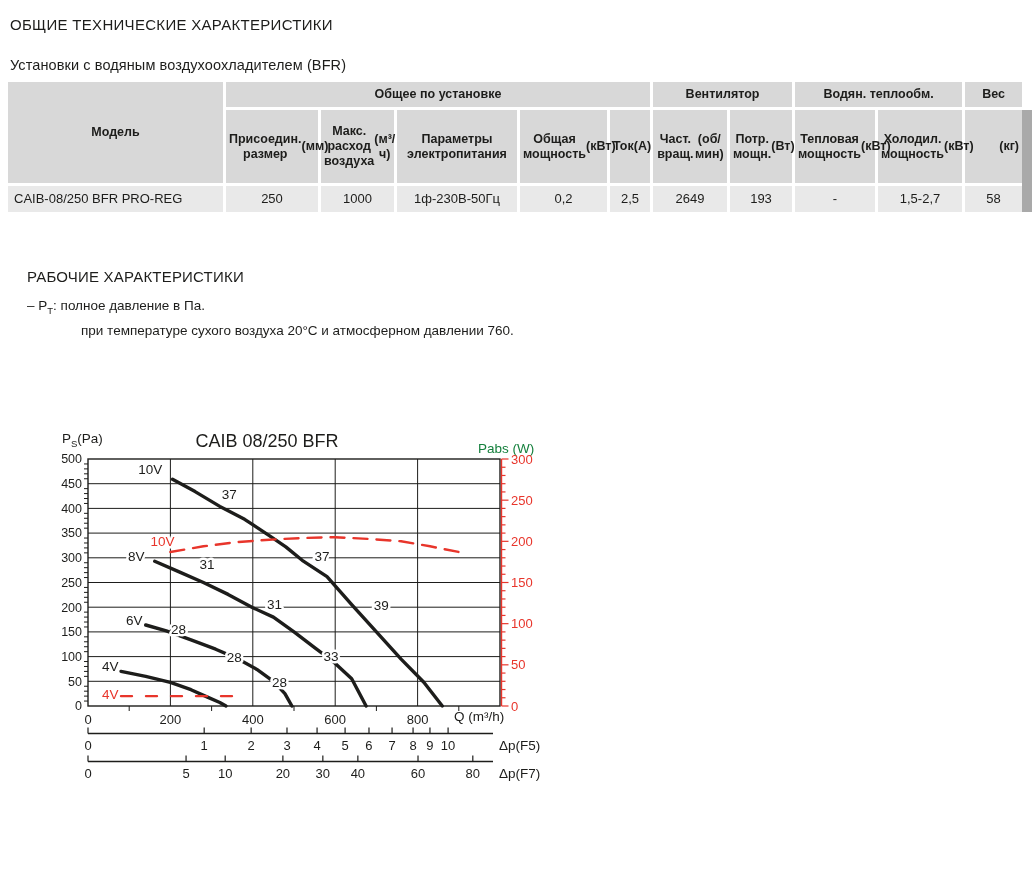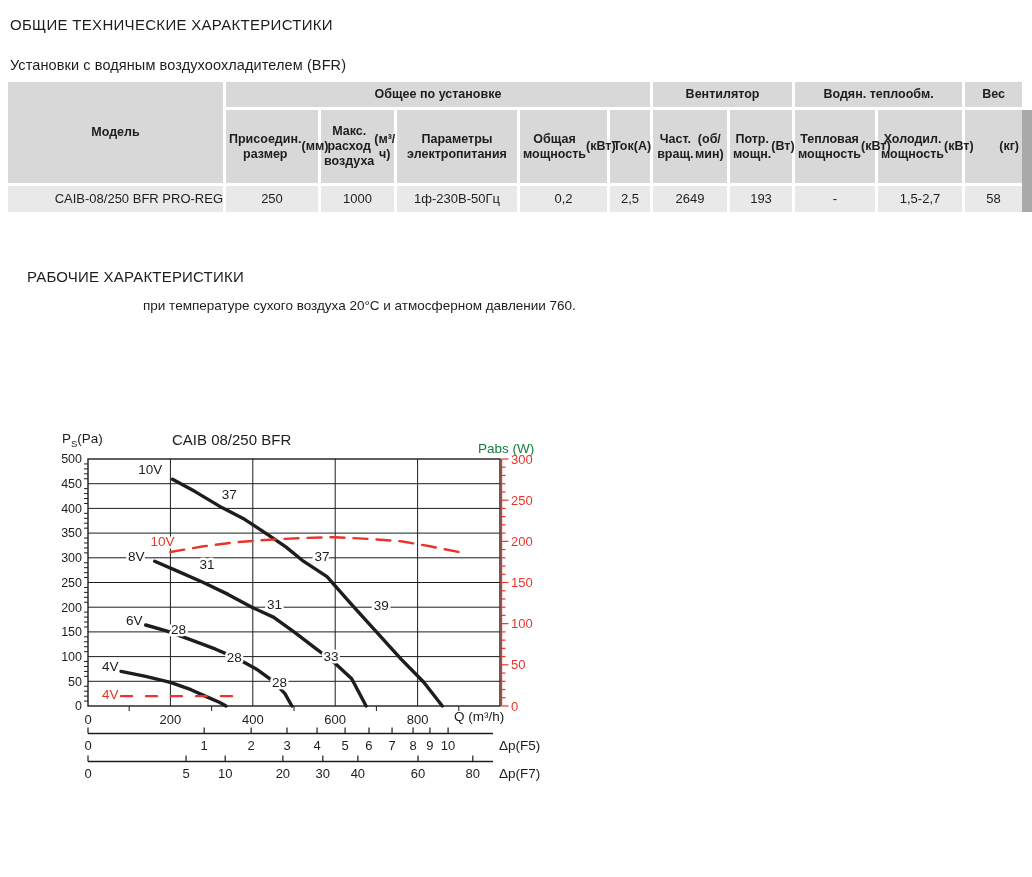--- a/index.html
+++ b/index.html
@@ -19,34 +19,34 @@
   }
   table.specs td{
     background:#d8d8d8;text-align:center;vertical-align:middle;
     font-size:12.5px;font-weight:bold;padding:0;line-height:1.18;
   }
   tr.band td{height:25px}
   tr.cols td{height:73px;vertical-align:top}
   tr.cols .cellflex{display:flex;flex-direction:row;justify-content:space-between;height:67px;padding:3px 3px;align-items:center}
   tr.cols .cellflex .lbl{width:100%}
   tr.data td{height:26px;background:#e9e9e9;font-weight:normal;font-size:13px}
-  tr.data td.model{text-align:right;padding-left:6px}
+  tr.data td.model{text-align:left;padding-left:6px}
   .table-strip{position:absolute;left:1022px;top:110px;width:10px;height:102px;background:#a9a9a9}
 
   
   .notes{position:absolute;left:27px;top:296px;font-size:13.5px;line-height:20.4px;width:1000px}
   .notes sub{font-size:9.5px}
-  .note-indent{margin-left:116px}
+  .note-indent{margin-left:54px}
 
   
   svg.chart{position:absolute;left:0;top:0;width:1032px;height:877px}
   .chart-label{position:absolute;font-size:13.5px;white-space:nowrap}
   .chart-label sub{font-size:9.5px}
   #ps-axis-label{left:62px;top:431px}
-  #chart-title{left:172px;top:431px;width:190px;text-align:left;font-size:15px}
+  #chart-title{left:172px;top:431px;width:190px;text-align:center;font-size:18px}
   #pabs-axis-label{left:478px;top:441px;color:#15803d}
   #q-axis-label{left:454px;top:709px}
 </style>
 </head>
 <body>
 
 <div class="h1">ОБЩИЕ ТЕХНИЧЕСКИЕ ХАРАКТЕРИСТИКИ</div>
 <div class="h2">Установки с водяным воздухоохладителем (BFR)</div>
 
 <table class="specs">
@@ -146,20 +146,21 @@
     <td>1,5-2,7</td>
     <td>58</td>
   </tr>
 </tbody>
   </table>
 <div class="table-strip"></div>
 
 <div class="h3">РАБОЧИЕ ХАРАКТЕРИСТИКИ</div>
 
 <div class="notes">
+  <div class="note"><span>– P</span><sub>Т</sub><span>: полное давление в Па.</span></div>
   <div class="note note-indent">при температуре сухого воздуха 20°С и атмосферном давлении 760.</div>
 </div>
 
 <div class="chart-label" id="ps-axis-label"><span>P</span><sub>S</sub><span>(Pa)</span></div>
 <div class="chart-label" id="chart-title">CAIB 08/250 BFR</div>
 <div class="chart-label" id="pabs-axis-label">Pabs (W)</div>
 <div class="chart-label" id="q-axis-label">Q (m³/h)</div>
 
 <svg class="chart" id="chart-svg" xmlns="http://www.w3.org/2000/svg">
     <g>

